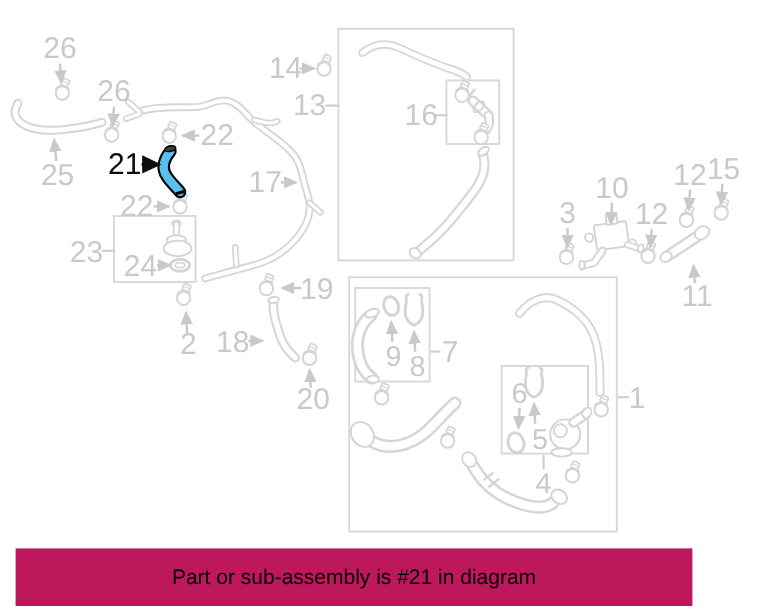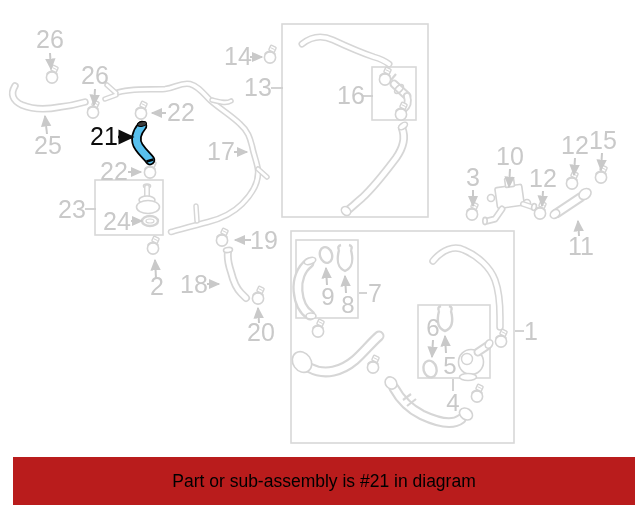--- a/index.html
+++ b/index.html
@@ -11,21 +11,21 @@
   .lbl.hl{fill:#0d0d0d;}
   .arr{stroke:#c9c9c9;stroke-width:2;fill:none;}
   .arrb{stroke:#0d0d0d;stroke-width:2.6;fill:none;}
   .dash{stroke:#cfcfcf;stroke-width:1.8;fill:none;}
   .box{fill:none;stroke:#d8d8d8;stroke-width:1.6;}
   .ho{fill:none;stroke:#d6d6d6;stroke-linecap:round;stroke-linejoin:round;}
   .hi{fill:none;stroke:#ffffff;stroke-linecap:round;stroke-linejoin:round;}
   .thin{fill:none;stroke:#d6d6d6;stroke-width:2.2;}
   .ring{fill:none;stroke:#d4d4d4;stroke-width:2.4;}
   .wpart{fill:#ffffff;stroke:#d4d4d4;stroke-width:1.6;}
-  #banner{position:absolute;left:13px;top:457px;width:622px;height:48px;background:#b91c1c;
+  #banner{position:absolute;left:13px;top:457px;width:564px;height:48px;background:#be185d;
           display:flex;flex-direction:column;align-items:center;justify-content:center;}
   #banner div{font-size:17.5px;line-height:21px;color:#000;white-space:nowrap;}
 </style>
 </head>
 <body>
 
 <div id="stage">
 <svg width="640" height="512" viewBox="0 0 640 512">
   <defs>
     <g id="clamp">

